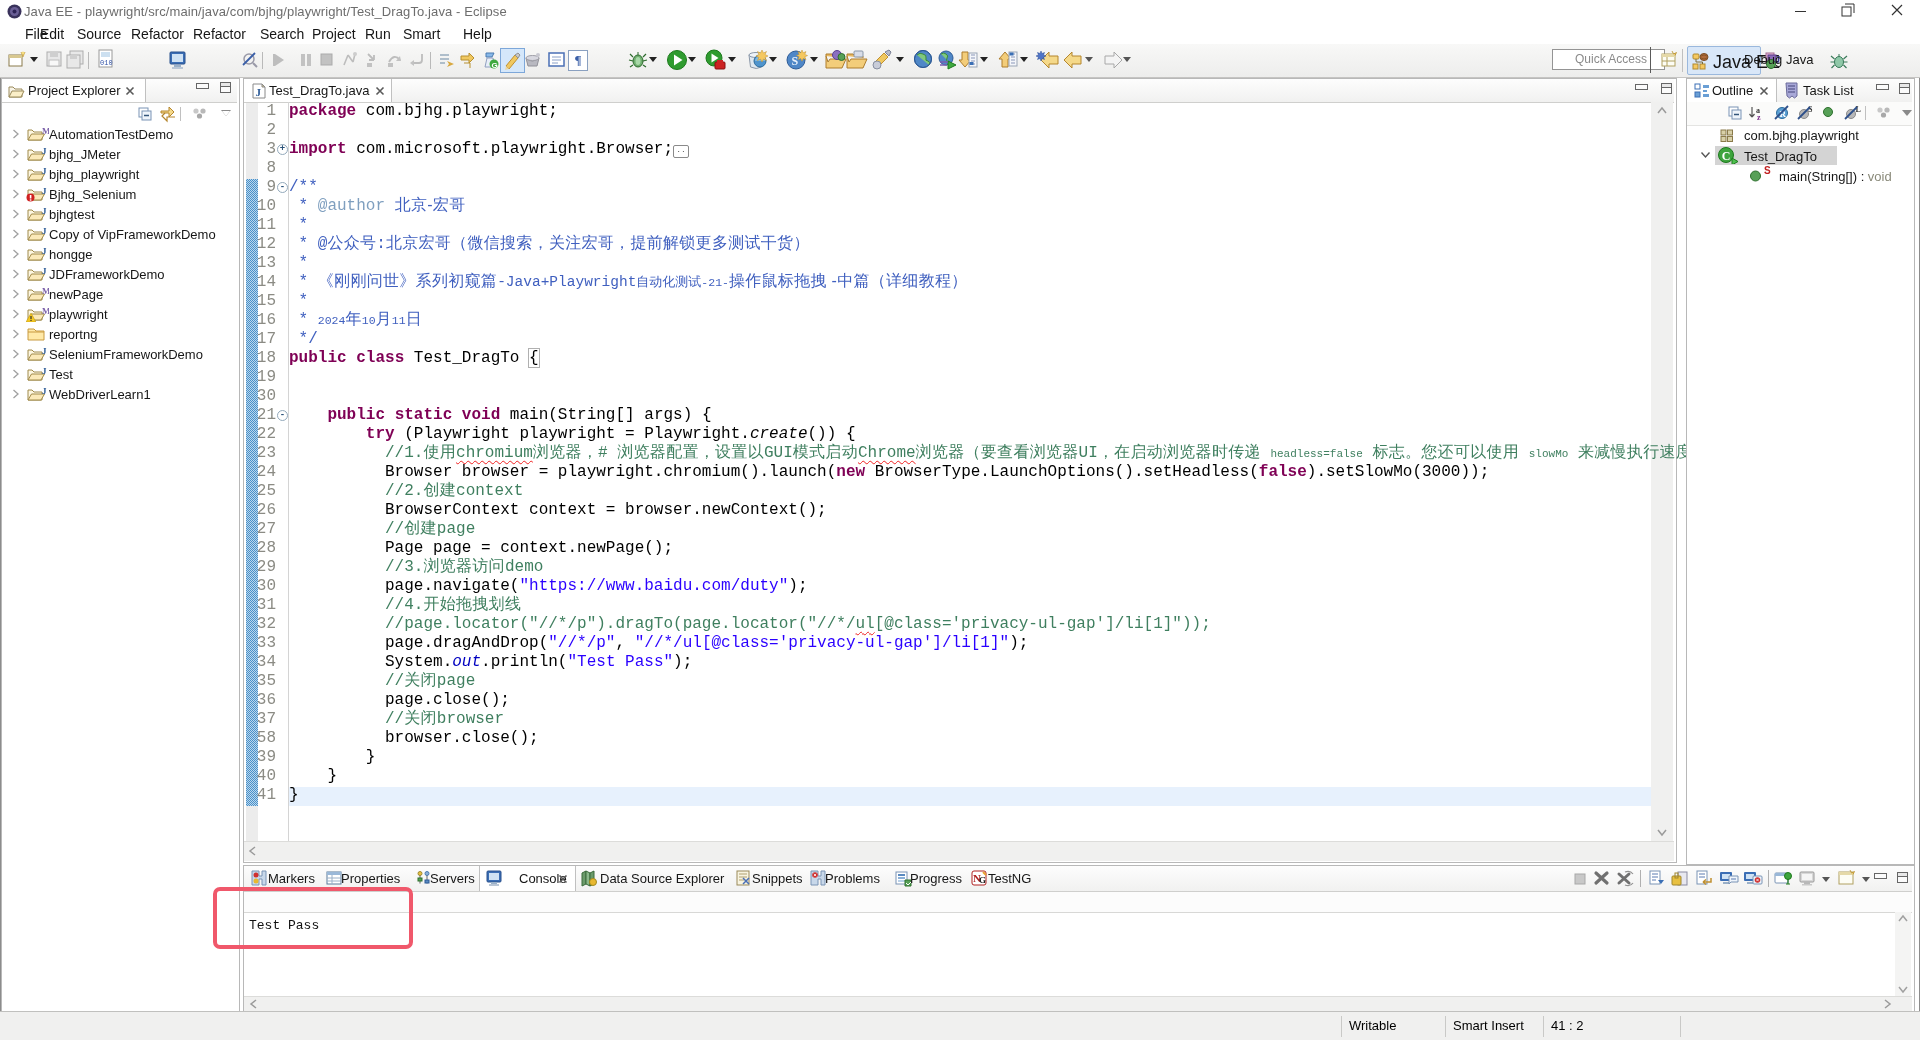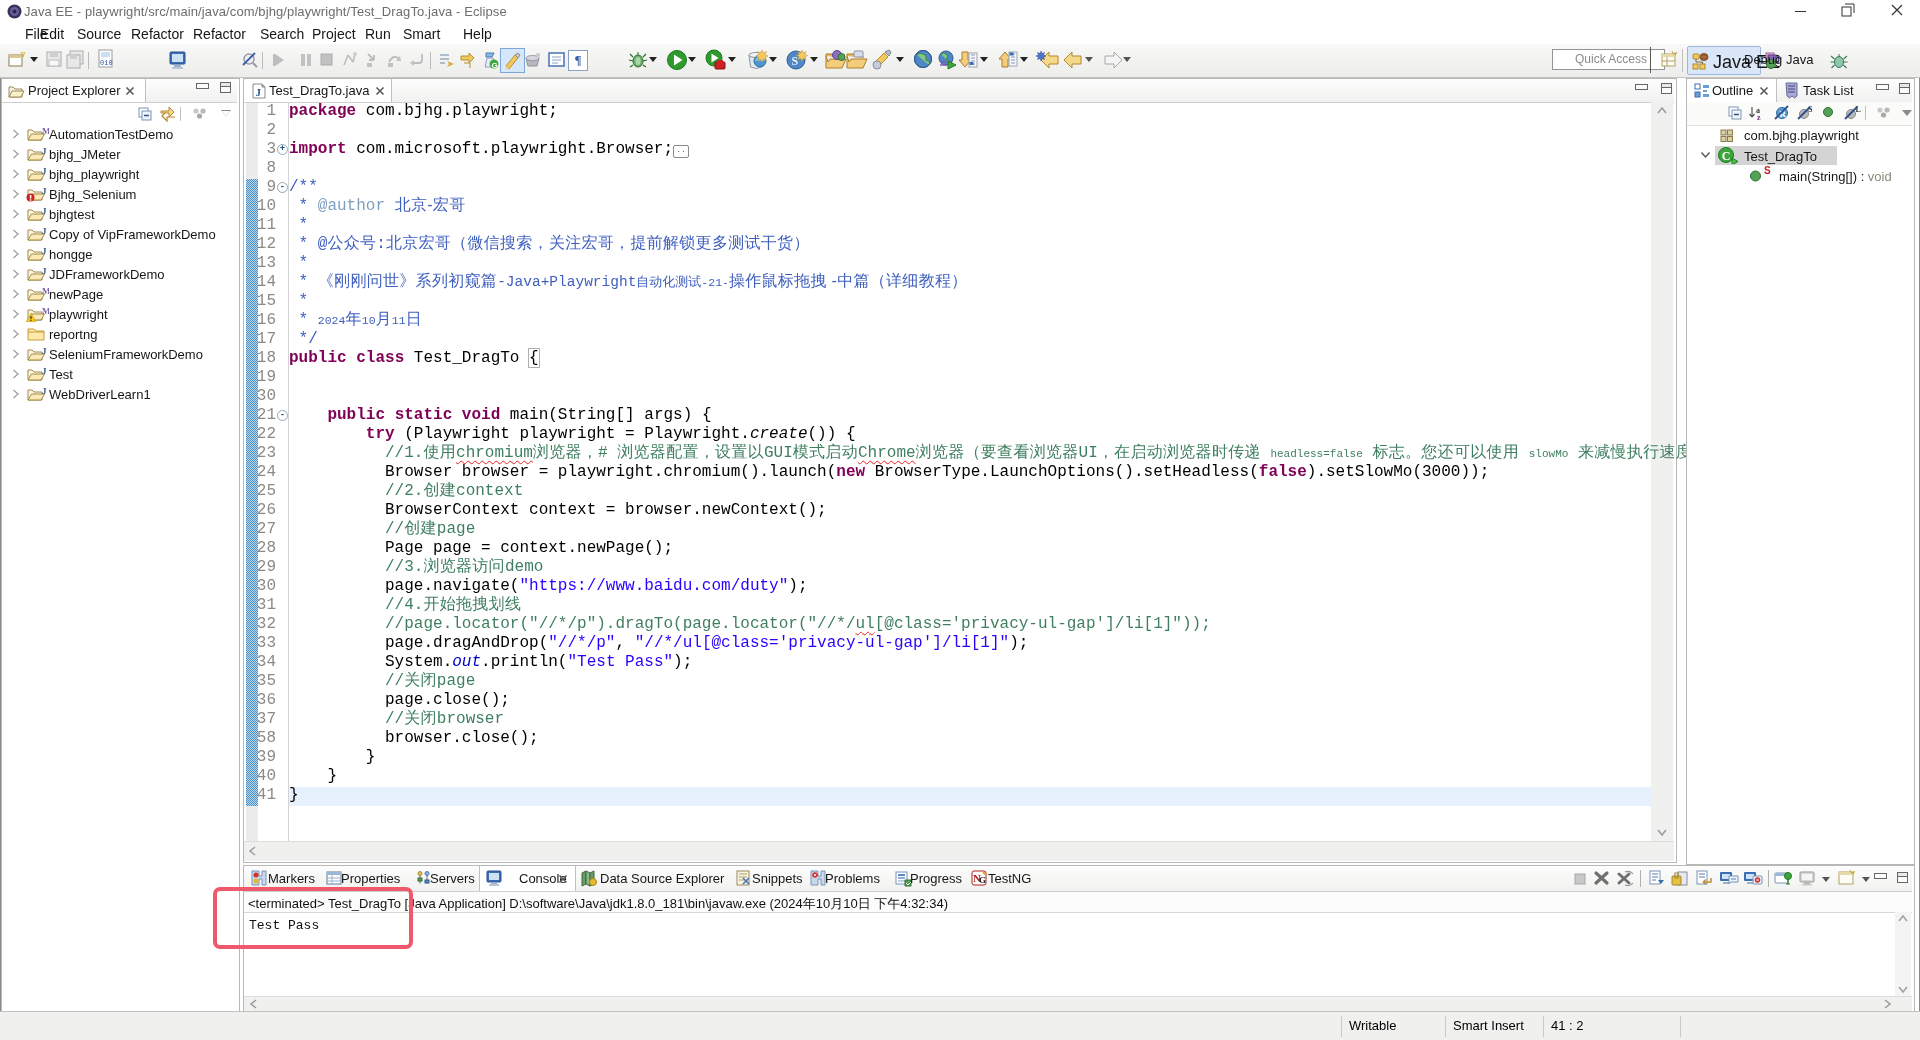--- a/index.html
+++ b/index.html
@@ -755,21 +755,20 @@
  <svg class="a" style="left:1594px;top:4px" width="20" height="17">
       <rect x="1" y="2" width="14" height="12" fill="#fdfdf5" stroke="#b0a060"></rect>
       <rect x="1" y="2" width="14" height="3" fill="#e5d9a8"></rect>
       <path d="M12 0 l1.5 3 3-1.5 -1.5 3" fill="#f0c860" stroke="#b89030" stroke-width="0.8"></path>
     </svg>
  <div class="a" style="left:1618px;top:11px;border:4px solid transparent;border-top:5px solid #555"></div>
  <div class="a" style="left:1630px;top:7px;width:11px;height:4px;border:1px solid #666;background:#fbfbfb"></div>
  <div class="a" style="left:1653px;top:6px;width:9px;height:9px;border:1px solid #666;background:#fbfbfb"></div>
  <div class="a" style="left:1653px;top:6px;width:9px;height:3px;border:1px solid #666;background:#e8e8e8"></div>
  <div class="a" style="left:0;top:26px;width:1668px;height:20px;background:#fcfcfc;border-bottom:1px solid #d8d8d6"></div>
- <div class="a" style="left:4px;top:29px;font-size:13px;color:#111;white-space:pre">&lt;terminated&gt; Test_DragTo [Java Application] D:\software\Java\jdk1.8.0_181\bin\javaw.exe (2024年10月10日 下午4:32:34)</div>
  <div class="a mono" style="left:5px;top:52px;font-size:13px;color:#111">Test Pass</div>
  <div class="a" style="left:1651px;top:46px;width:16px;height:84px;background:#f4f4f3"></div>
  <svg class="a" style="left:1653px;top:48px" width="12" height="10">
       <path d="M2 7 L6 2 L10 7" fill="none" stroke="#a0a0a0" stroke-width="1.5"></path>
     </svg>
  <svg class="a" style="left:1653px;top:118px" width="12" height="10">
       <path d="M2 3 L6 8 L10 3" fill="none" stroke="#a0a0a0" stroke-width="1.5"></path>
     </svg>
  <div class="a" style="left:0;top:130px;width:1668px;height:15px;background:#f0f0ef;border-top:1px solid #dcdcda"></div>
  <svg class="a" style="left:1638px;top:133px" width="10" height="10">

